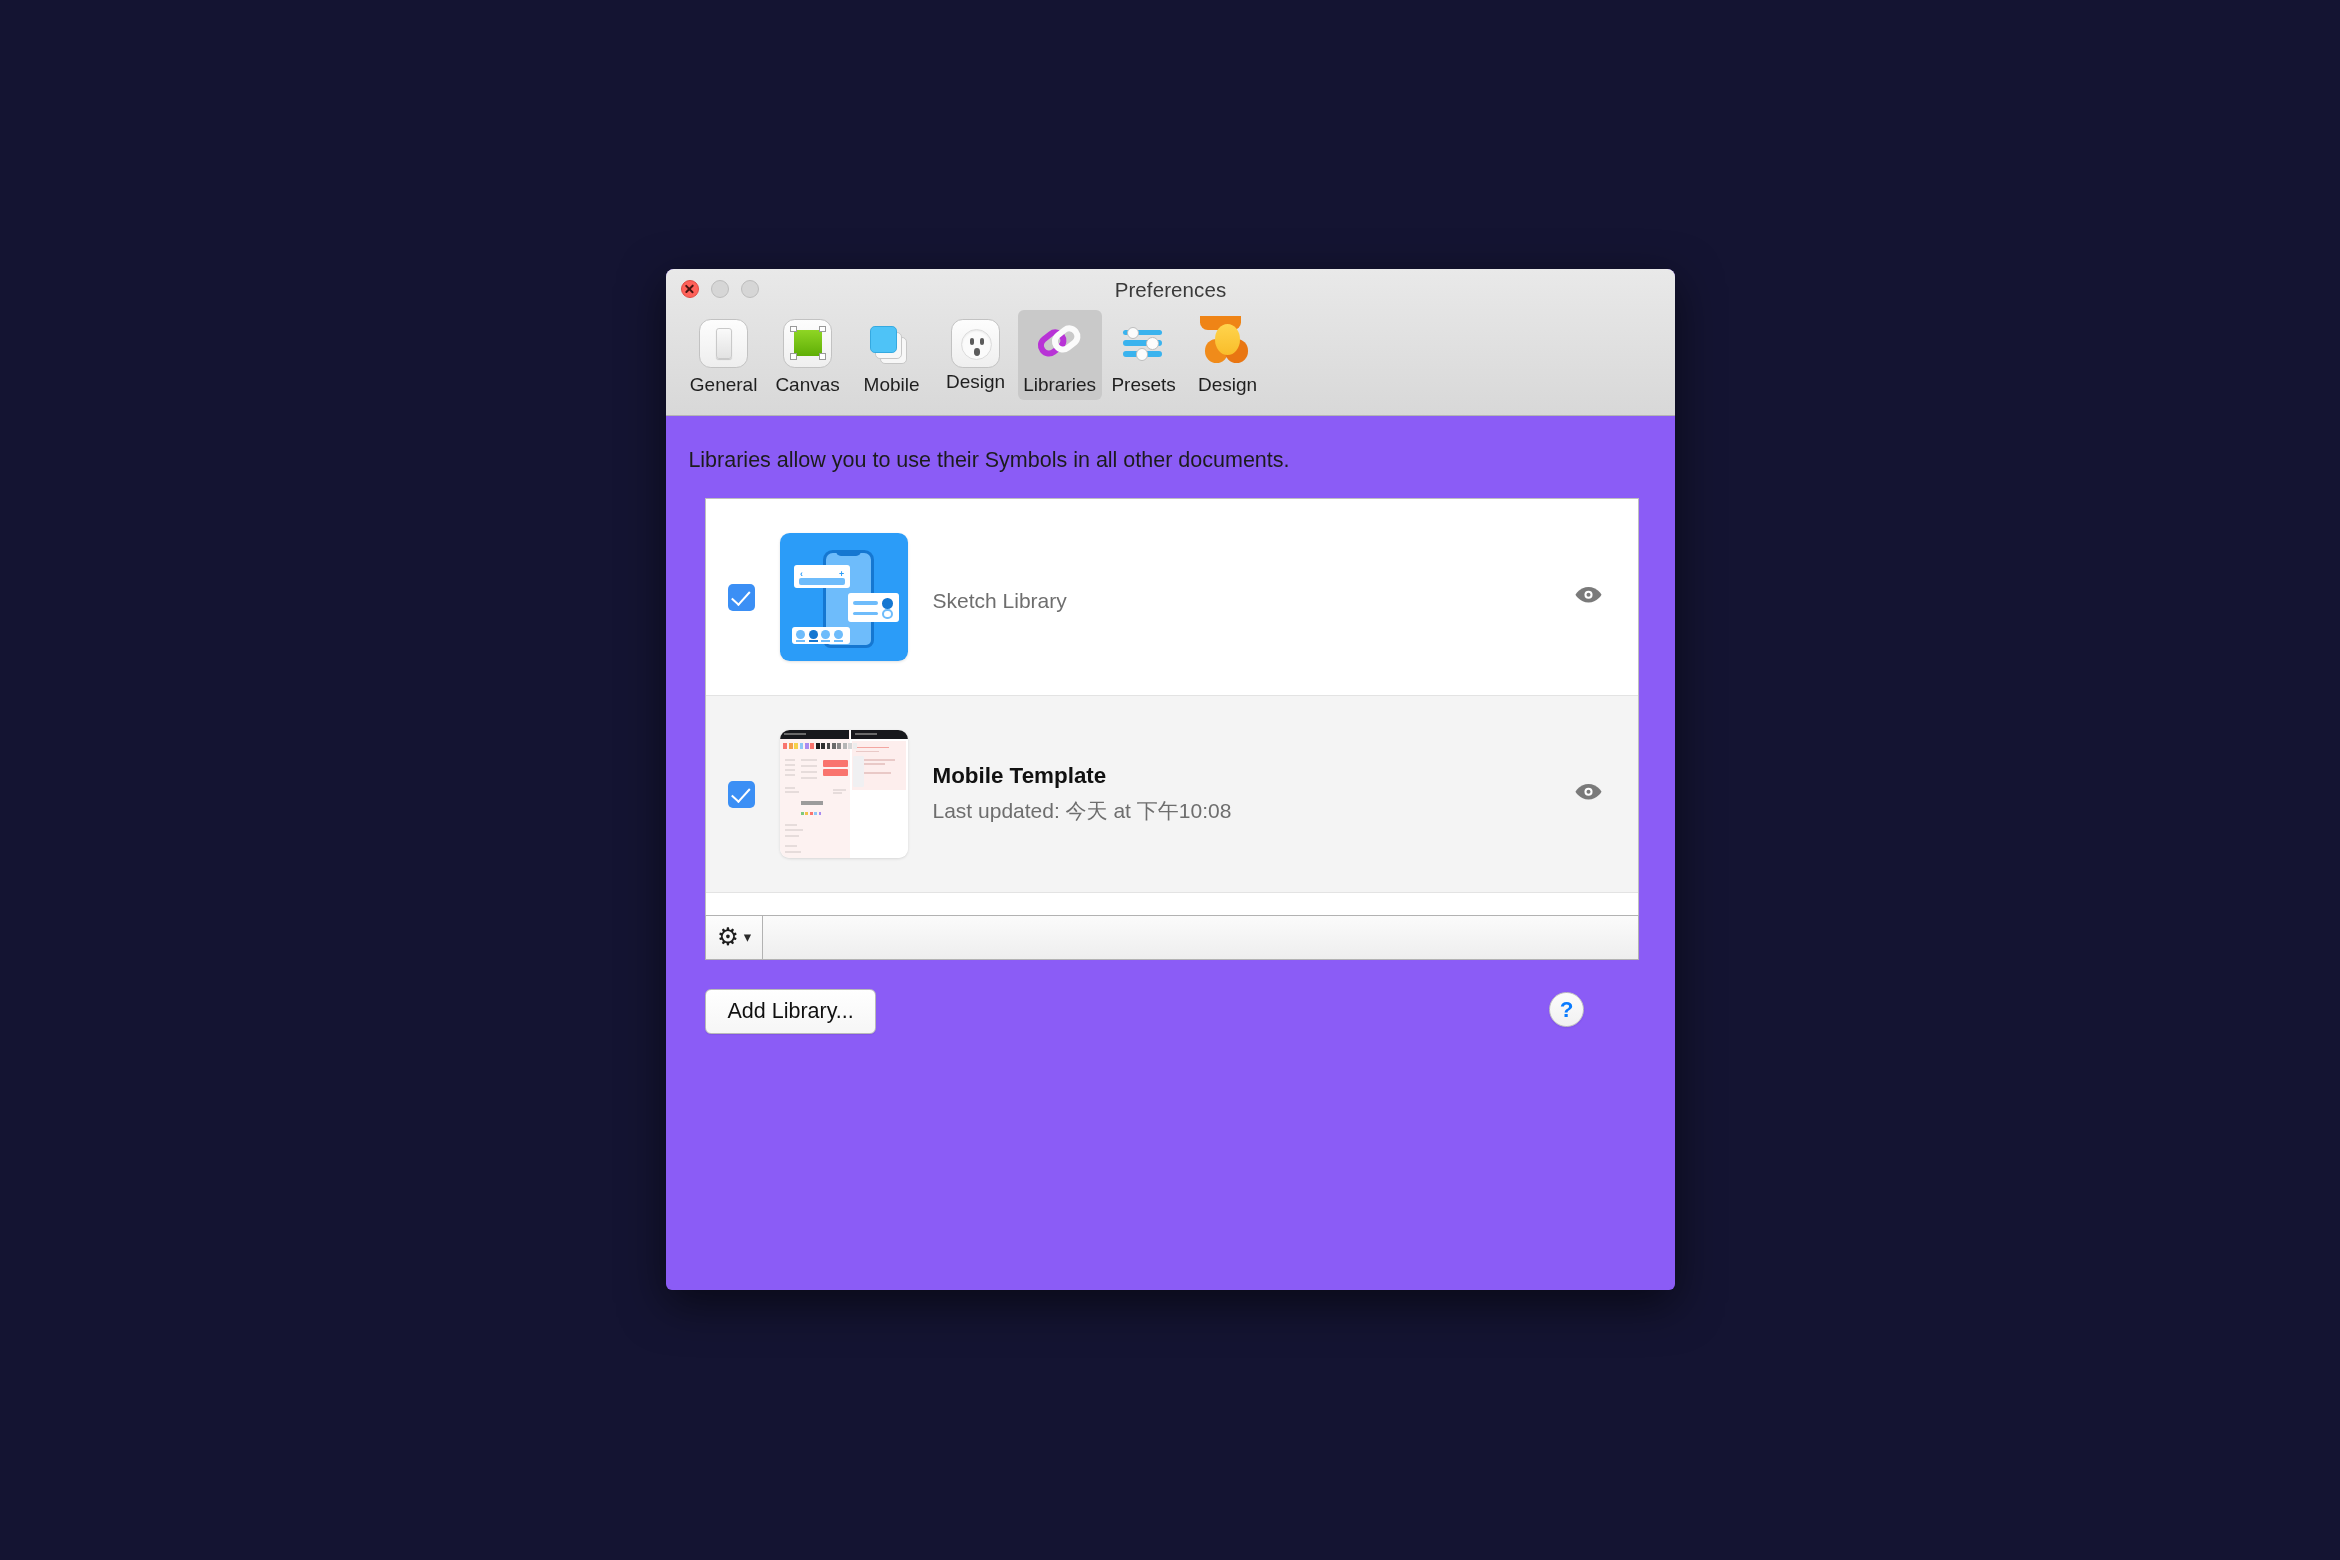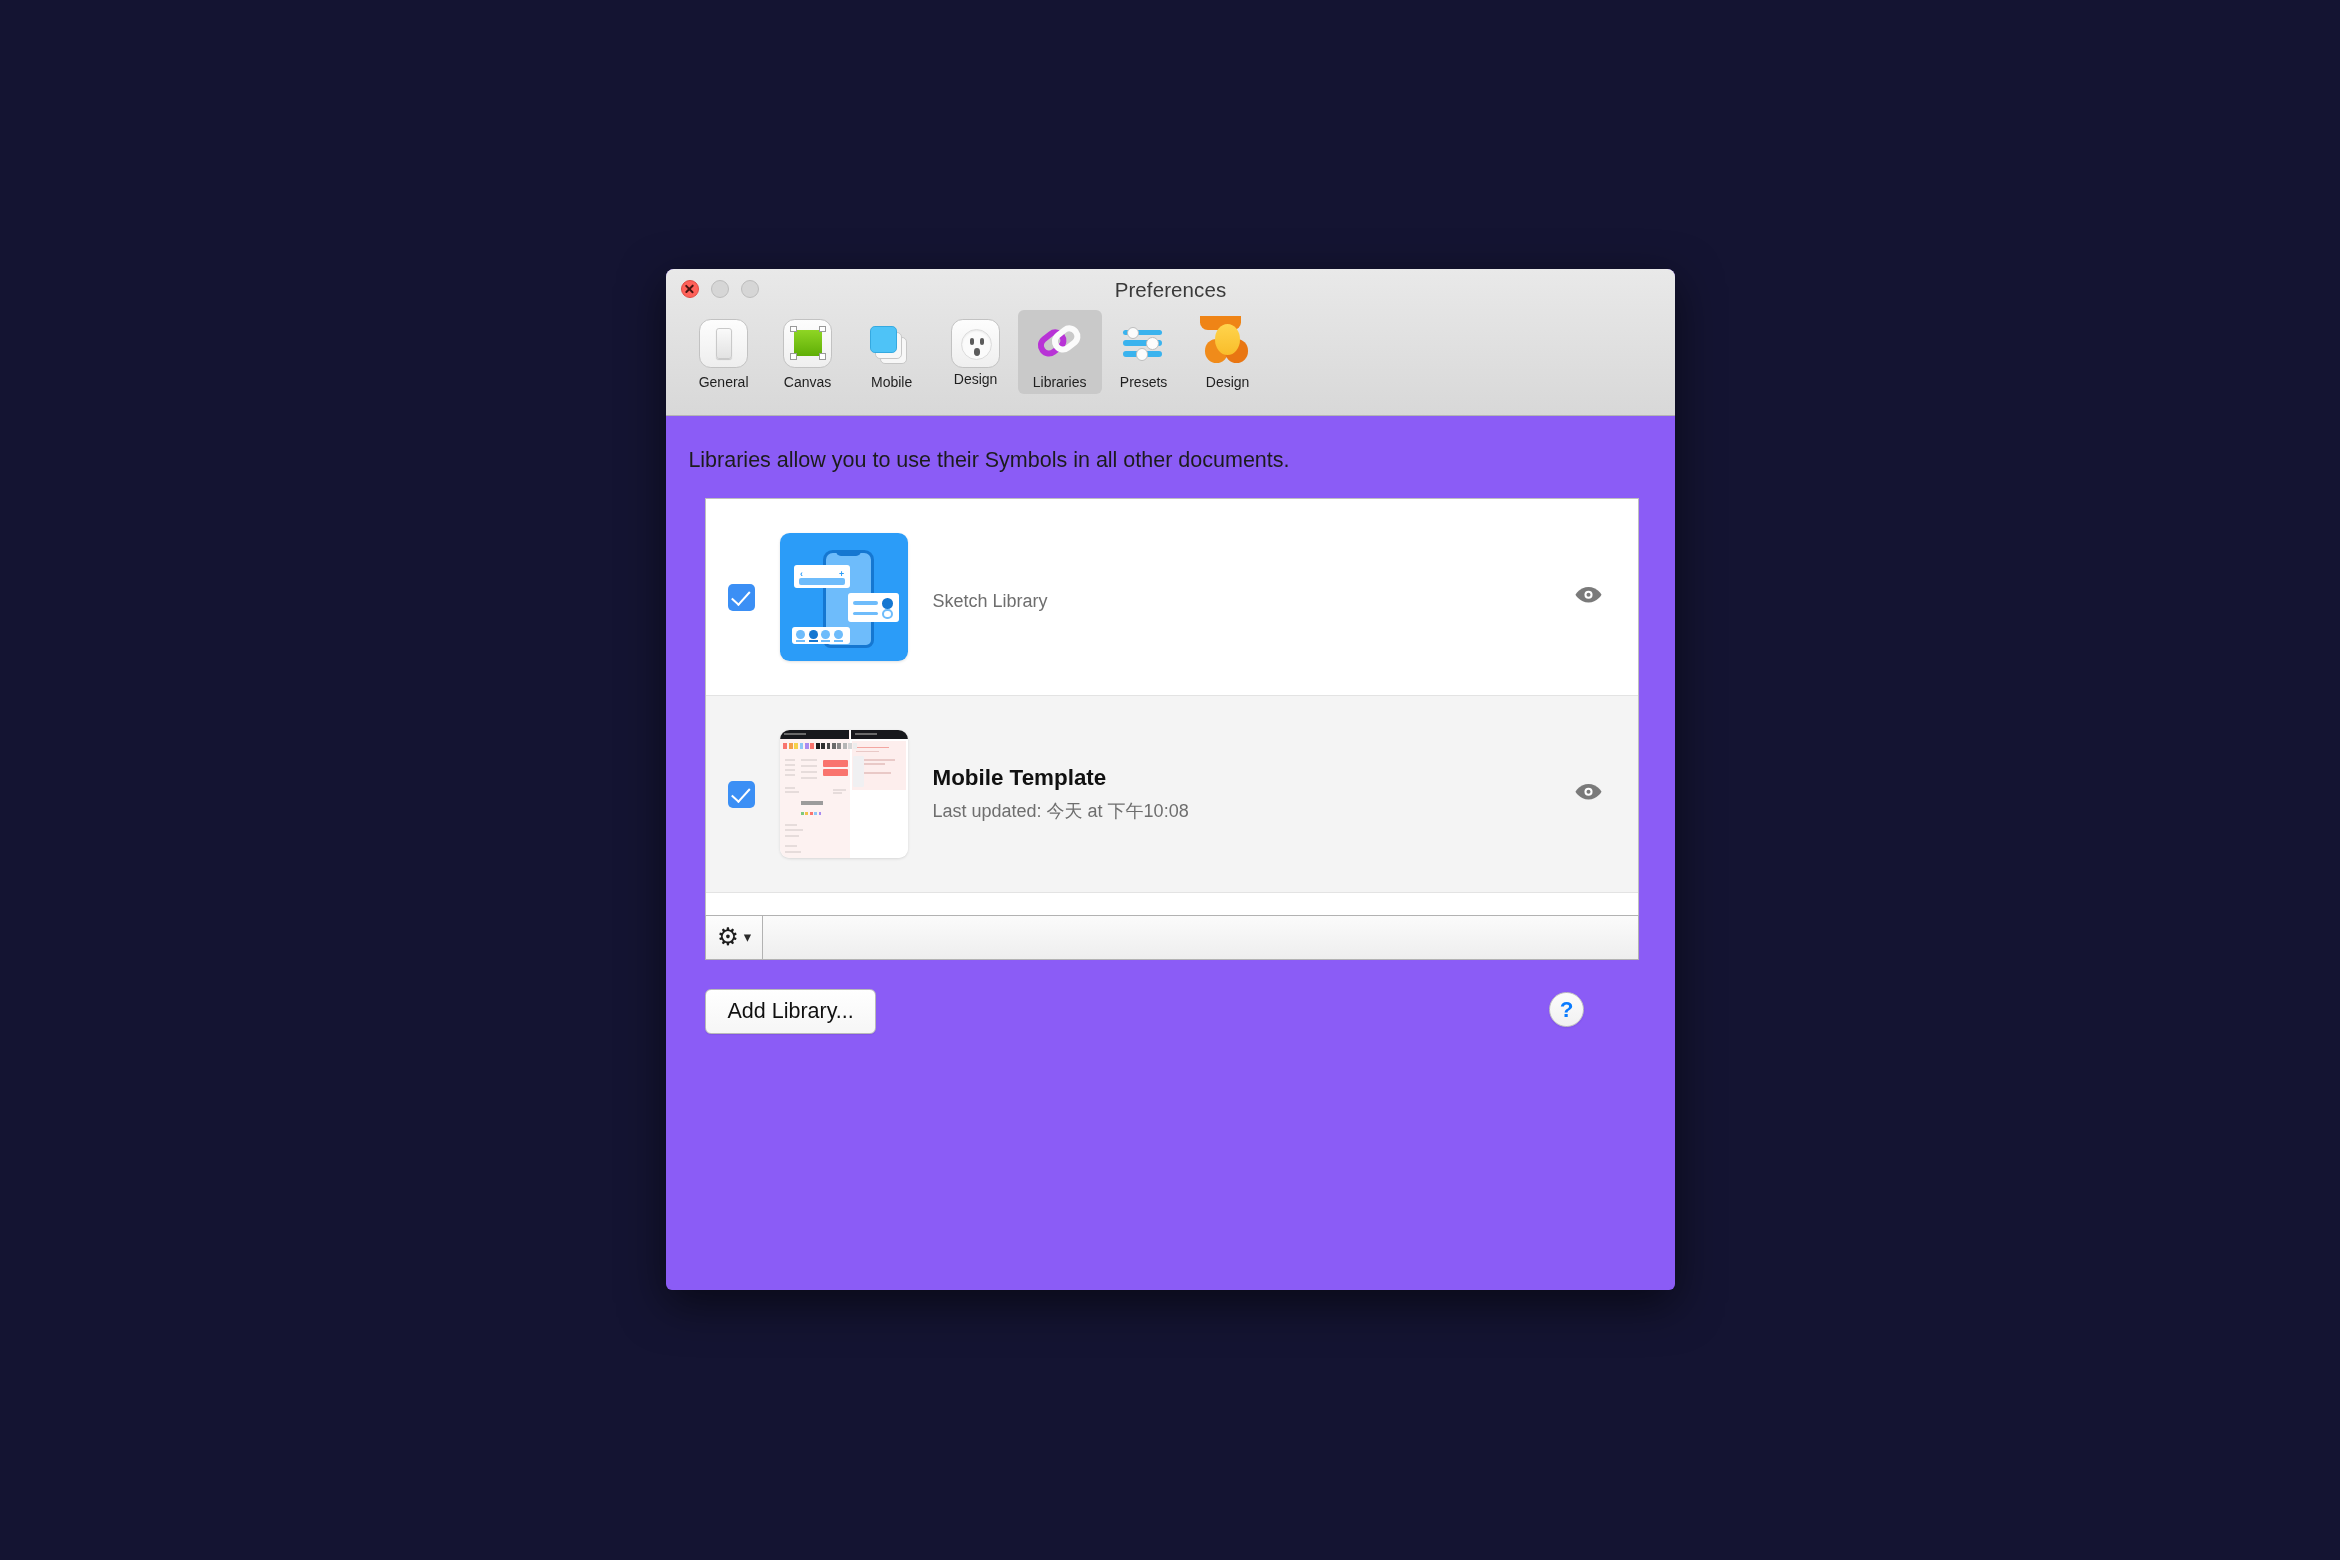--- a/index.html
+++ b/index.html
@@ -55,21 +55,21 @@
   }
   .tab {
     width: 84px;
     padding: 5.9px 0 3.9px 0;
     display: flex; flex-direction: column; align-items: center;
     border-radius: 5.9px;
     cursor: default;
   }
   .tab.selected { background: #c9c9c9; }
   .tab-icon { width: 55px; height: 55px; position: relative; }
-  .tab-label { margin-top: 2.9px; font-size: 14px; color: #1f1f1f; white-space: nowrap; }
+  .tab-label { margin-top: 2.9px; font-size: 19px; color: #1f1f1f; white-space: nowrap; }
 
   
   .ic-general {
     width: 49px; height: 49px; margin: 2.9px auto 0;
     background: linear-gradient(to bottom,#fdfdfd,#eeeeee);
     border: 1px solid #c2c2c2; border-radius: 11.7px;
   }
   .ic-general::after {
     content: ""; position: absolute; left: 19.5px; top: 11.7px;
     width: 14.6px; height: 29px;
@@ -175,21 +175,21 @@
     border: solid #fff; border-width: 0 2.9px 2.9px 0;
     transform: rotate(42deg);
   }
   .lib-thumb {
     margin-left: 25px; width: 128px; height: 128px;
     border-radius: 9.8px; position: relative; overflow: hidden; flex: 0 0 auto;
     box-shadow: 0 1px 2.9px rgba(0,0,0,.12);
   }
   .lib-text { margin-left: 25px; flex: 1 1 auto; }
   .lib-title { font-size: 22.4px; font-weight: bold; color: #111; }
-  .lib-sub { margin-top: 8.8px; font-size: 18px; color: #6e6e6e; }
+  .lib-sub { margin-top: 8.8px; font-size: 21px; color: #6e6e6e; }
   .eye-icon { margin-right: 35px; flex: 0 0 auto; }
 
   
   .thumb-ios { background: #2b9cf8; }
   .thumb-ios .phone {
     position: absolute; left: 43px; top: 16.6px; width: 51px; height: 98px;
     background: #6ebcfb; border: 3.9px solid #1577d1; border-radius: 9.8px 9.8px 7.8px 7.8px;
   }
   .thumb-ios .notch {
     position: absolute; left: 56px; top: 16.6px; width: 25px; height: 6.8px;

